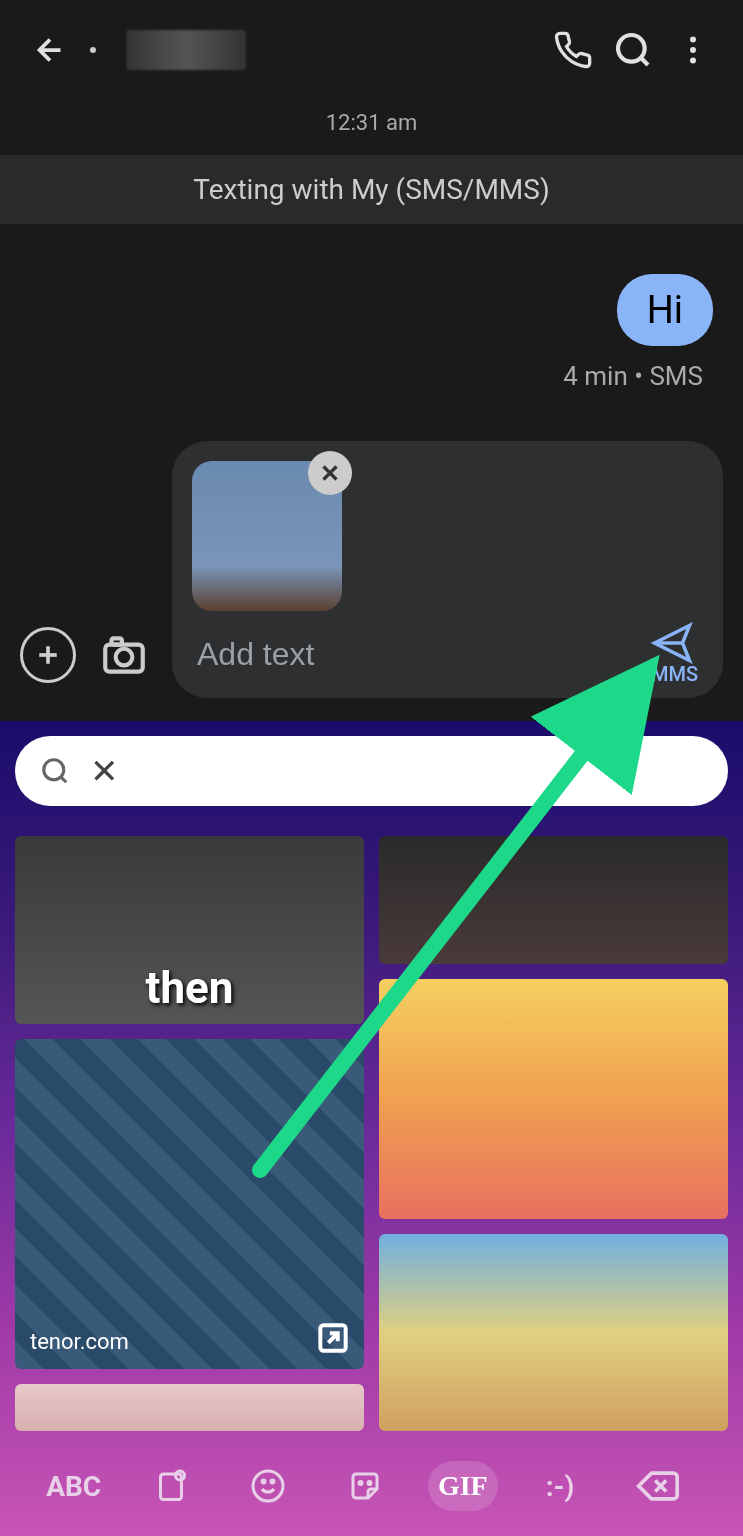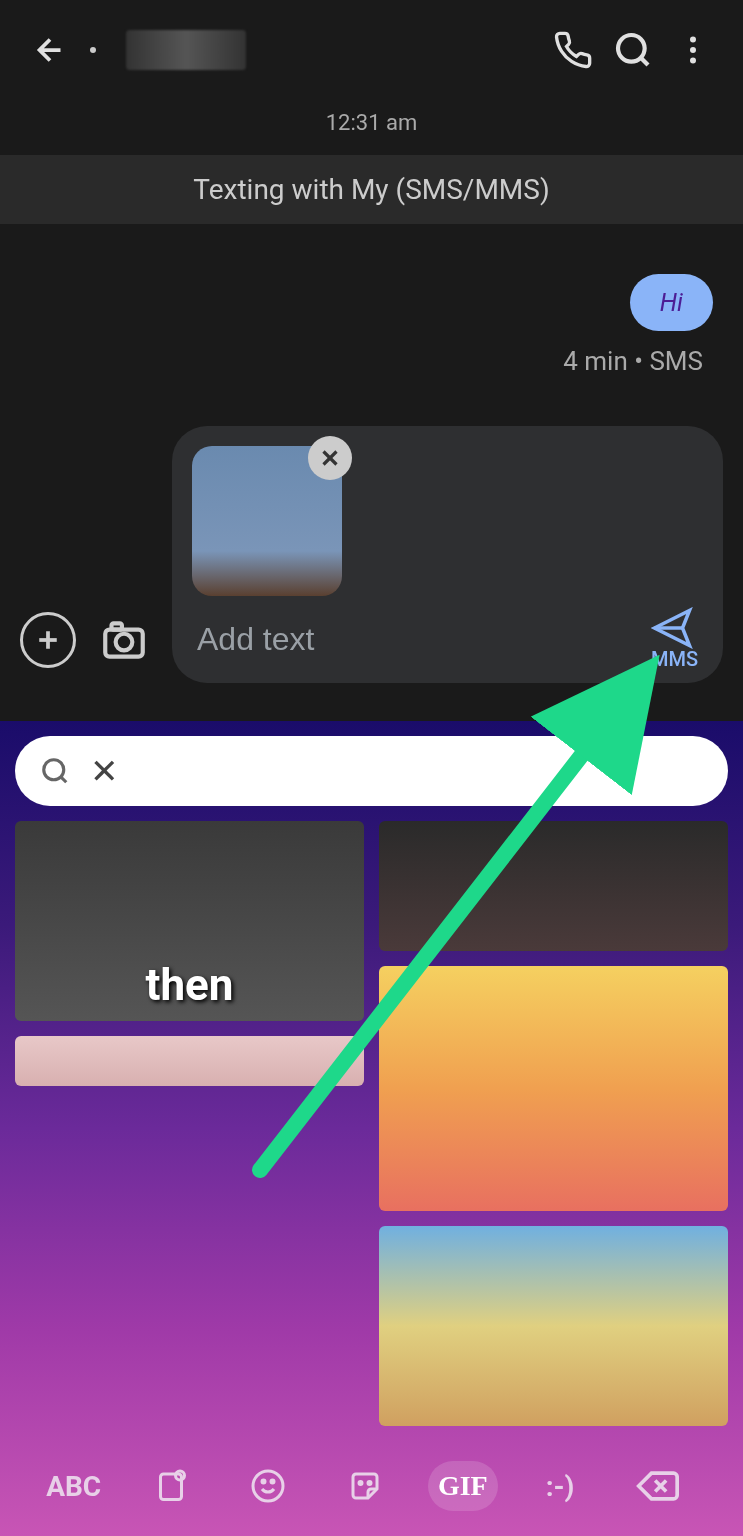--- a/index.html
+++ b/index.html
@@ -41,27 +41,26 @@
     text-align: center;
     font-size: 28px;
     color: #ccc;
     padding: 18px 0;
   }
   .messages {
     padding: 20px 30px;
   }
   .bubble-out {
     background: #8ab4f8;
-    color: #4c1d95;
-    font-size: 25px;
+    color: #000000;
+    font-size: 38px;
     padding: 14px 30px;
     border-radius: 35px;
     float: right;
     margin-top: 30px;
-    font-style: italic;
   }
   .msg-meta {
     clear: both;
     text-align: right;
     font-size: 26px;
     color: #aaa;
     padding: 15px 10px 20px 0;
   }
   .compose-row {
     display: flex;
@@ -156,21 +155,21 @@
     font-size: 34px;
     color: #444;
   }
   .gif-grid {
     display: flex;
     gap: 15px;
     margin-top: 15px;
     height: 610px;
     overflow: hidden;
   }
-  .gif-col { flex: 1; display: flex; flex-direction: column; gap: 15px; }
+  .gif-col { flex: 1; display: flex; flex-direction: column; gap: 15px; margin-top: 15px; }
   .gif-item {
     border-radius: 6px;
     position: relative;
     overflow: hidden;
   }
   .gif-a1 { height: 200px; background: linear-gradient(180deg,#3a3a3a,#555);}
   .gif-a1 .caption { position:absolute; bottom:10px; left:50%; transform:translateX(-50%); color:#fff; font-size:44px; font-weight:bold; text-shadow: 2px 2px 4px #000;}
   .gif-a2 { height: 350px; background: repeating-linear-gradient(45deg,#3a5a7a,#3a5a7a 20px,#2a4a6a 20px,#2a4a6a 40px); position:relative;}
   .gif-a2 .attrib { position:absolute; bottom:15px; left:15px; color:#fff; font-size:22px;}
   .gif-a2 .open-icon { position:absolute; bottom:12px; right:12px;}
@@ -294,20 +293,29 @@
         <circle cx="11" cy="11" r="8"></circle>
         <line x1="21" y1="21" x2="16.65" y2="16.65"></line>
       </svg>
     <div class="clear-x">✕</div>
   </div>
   <div class="gif-grid">
     <div class="gif-col">
       <div class="gif-item gif-a1">
         <div class="caption">then</div>
       </div>
+      <div class="gif-item gif-a2">
+        <div class="attrib">tenor.com</div>
+        <div class="open-icon">
+          <svg width="38" height="38" viewBox="0 0 24 24" fill="none" stroke="#fff" stroke-width="2.5">
+              <rect x="4" y="4" width="16" height="16" rx="2"></rect>
+              <path d="M9 15l6-6M10 9h5v5"></path>
+            </svg>
+        </div>
+      </div>
       <div class="gif-item gif-a3"></div>
     </div>
     <div class="gif-col">
       <div class="gif-item gif-b1"></div>
       <div class="gif-item gif-b2"></div>
       <div class="gif-item gif-b3"></div>
     </div>
   </div>
   <div class="keyboard-bar">
     <div class="kb-item">ABC</div>

